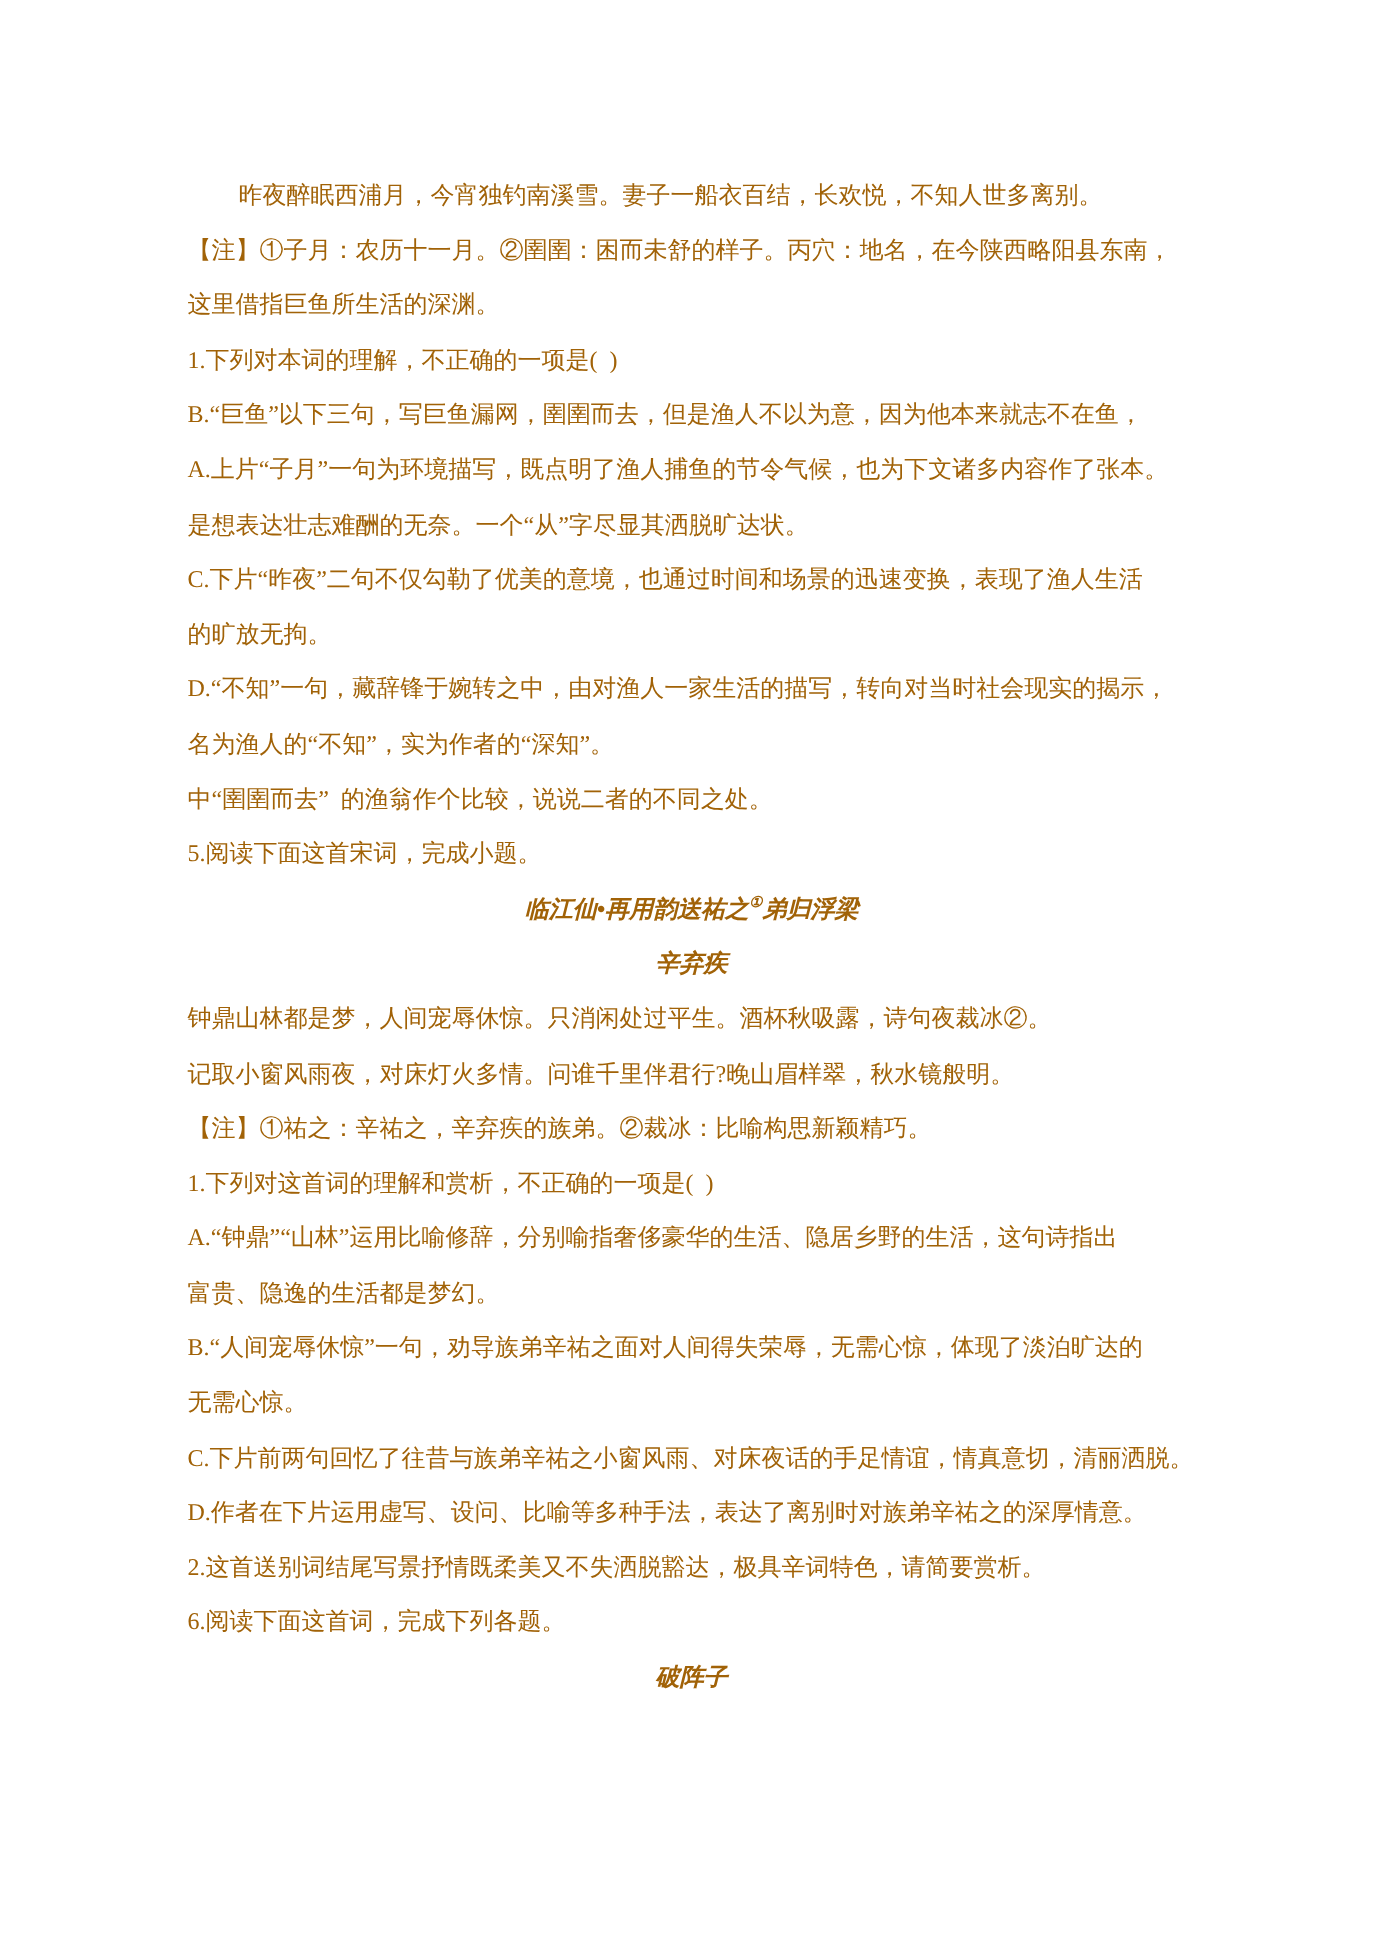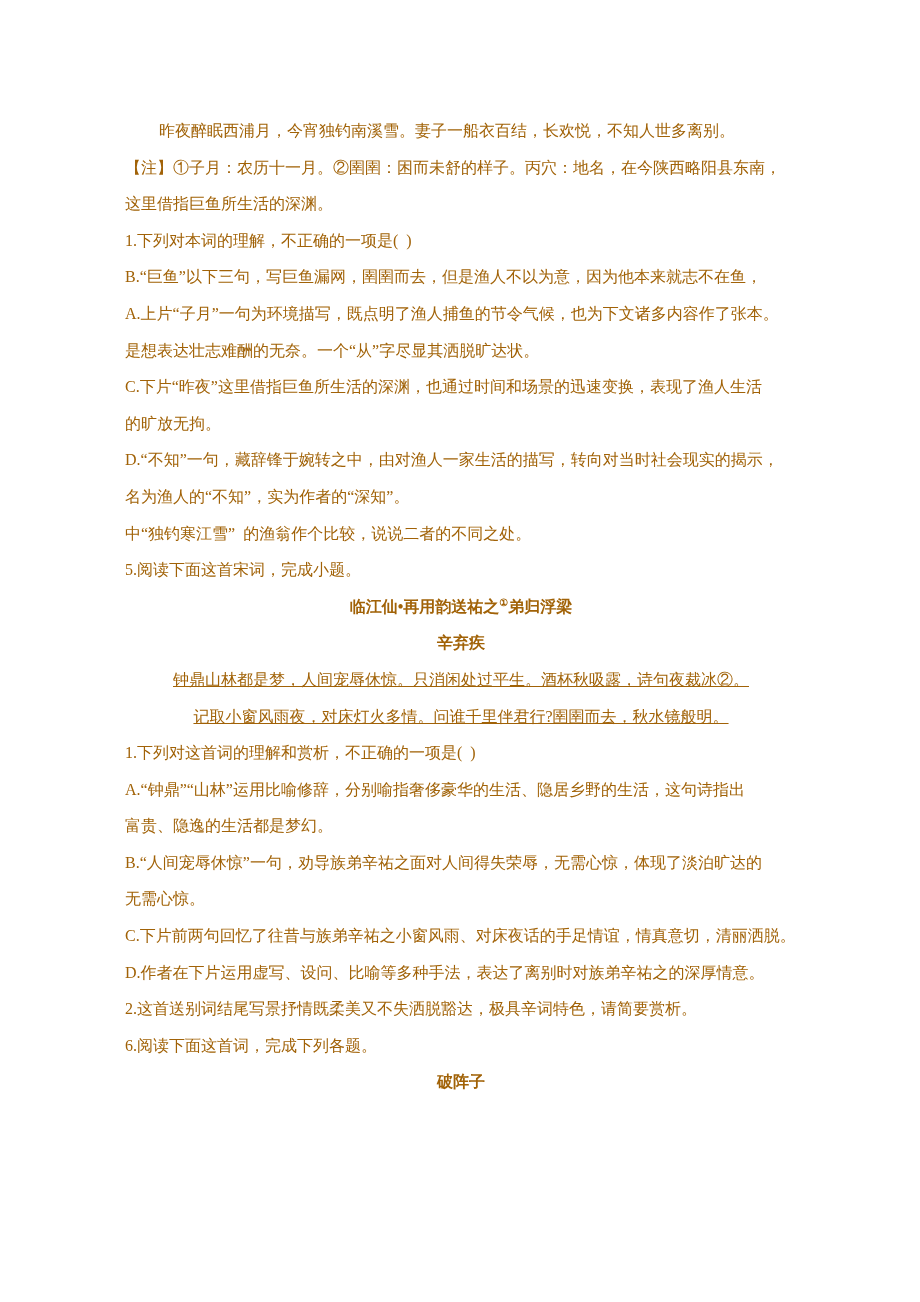--- a/index.html
+++ b/index.html
@@ -25,55 +25,56 @@
     font-size: 16px;
     line-height: 36.6px;
     color: #a16207;
     white-space: pre-wrap;
     text-align: left;
   }
   .line.indent {
     text-indent: 34px;
   }
   .line.center {
-    text-align: center;
-    text-decoration: underline;
+    text-align: left;
   }
   .line.center-bold {
     text-align: center;
     font-weight: 700;
+    font-style: italic;
   }
   .line sup {
     font-size: 62%;
     vertical-align: super;
     line-height: 0;
   }
 </style>
 </head>
 <body>
 
 <div class="page">
   <main class="content">
       <div class="line indent">昨夜醉眠西浦月，今宵独钓南溪雪。妻子一船衣百结，长欢悦，不知人世多离别。</div>
       <div class="line ">【注】①子月：农历十一月。②圉圉：困而未舒的样子。丙穴：地名，在今陕西略阳县东南，</div>
       <div class="line ">这里借指巨鱼所生活的深渊。</div>
       <div class="line ">1.下列对本词的理解，不正确的一项是(  )</div>
       <div class="line ">B.“巨鱼”以下三句，写巨鱼漏网，圉圉而去，但是渔人不以为意，因为他本来就志不在鱼，</div>
       <div class="line ">A.上片“子月”一句为环境描写，既点明了渔人捕鱼的节令气候，也为下文诸多内容作了张本。</div>
       <div class="line ">是想表达壮志难酬的无奈。一个“从”字尽显其洒脱旷达状。</div>
-      <div class="line ">C.下片“昨夜”这里借指巨鱼所生活的深渊，也通过时间和场景的迅速变换，表现了渔人生活</div>
+      <div class="line ">C.下片“昨夜”二句不仅勾勒了优美的意境，也通过时间和场景的迅速变换，表现了渔人生活</div>
       <div class="line ">的旷放无拘。</div>
       <div class="line ">D.“不知”一句，藏辞锋于婉转之中，由对渔人一家生活的描写，转向对当时社会现实的揭示，</div>
       <div class="line ">名为渔人的“不知”，实为作者的“深知”。</div>
-      <div class="line ">中“独钓寒江雪”  的渔翁作个比较，说说二者的不同之处。</div>
+      <div class="line ">中“圉圉而去”  的渔翁作个比较，说说二者的不同之处。</div>
       <div class="line ">5.阅读下面这首宋词，完成小题。</div>
       <div class="line center-bold"><span>临江仙•再用韵送祐之</span><sup>①</sup><span>弟归浮梁</span></div>
       <div class="line center-bold">辛弃疾</div>
       <div class="line center">钟鼎山林都是梦，人间宠辱休惊。只消闲处过平生。酒杯秋吸露，诗句夜裁冰②。</div>
-      <div class="line center">记取小窗风雨夜，对床灯火多情。问谁千里伴君行?圉圉而去，秋水镜般明。</div>
+      <div class="line center">记取小窗风雨夜，对床灯火多情。问谁千里伴君行?晚山眉样翠，秋水镜般明。</div>
+      <div class="line ">【注】①祐之：辛祐之，辛弃疾的族弟。②裁冰：比喻构思新颖精巧。</div>
       <div class="line ">1.下列对这首词的理解和赏析，不正确的一项是(  )</div>
       <div class="line ">A.“钟鼎”“山林”运用比喻修辞，分别喻指奢侈豪华的生活、隐居乡野的生活，这句诗指出</div>
       <div class="line ">富贵、隐逸的生活都是梦幻。</div>
       <div class="line ">B.“人间宠辱休惊”一句，劝导族弟辛祐之面对人间得失荣辱，无需心惊，体现了淡泊旷达的</div>
       <div class="line ">无需心惊。</div>
       <div class="line ">C.下片前两句回忆了往昔与族弟辛祐之小窗风雨、对床夜话的手足情谊，情真意切，清丽洒脱。</div>
       <div class="line ">D.作者在下片运用虚写、设问、比喻等多种手法，表达了离别时对族弟辛祐之的深厚情意。</div>
       <div class="line ">2.这首送别词结尾写景抒情既柔美又不失洒脱豁达，极具辛词特色，请简要赏析。</div>
       <div class="line ">6.阅读下面这首词，完成下列各题。</div>
       <div class="line center-bold">破阵子</div>

